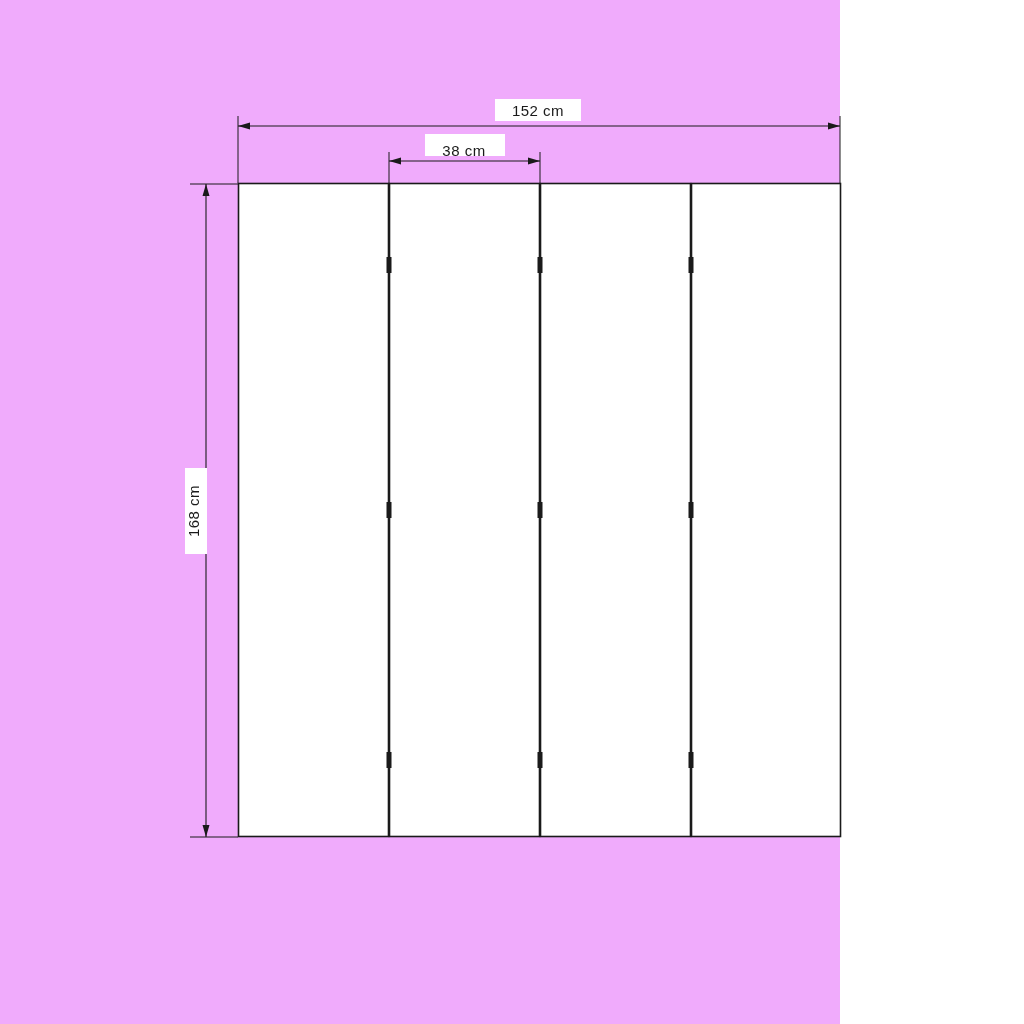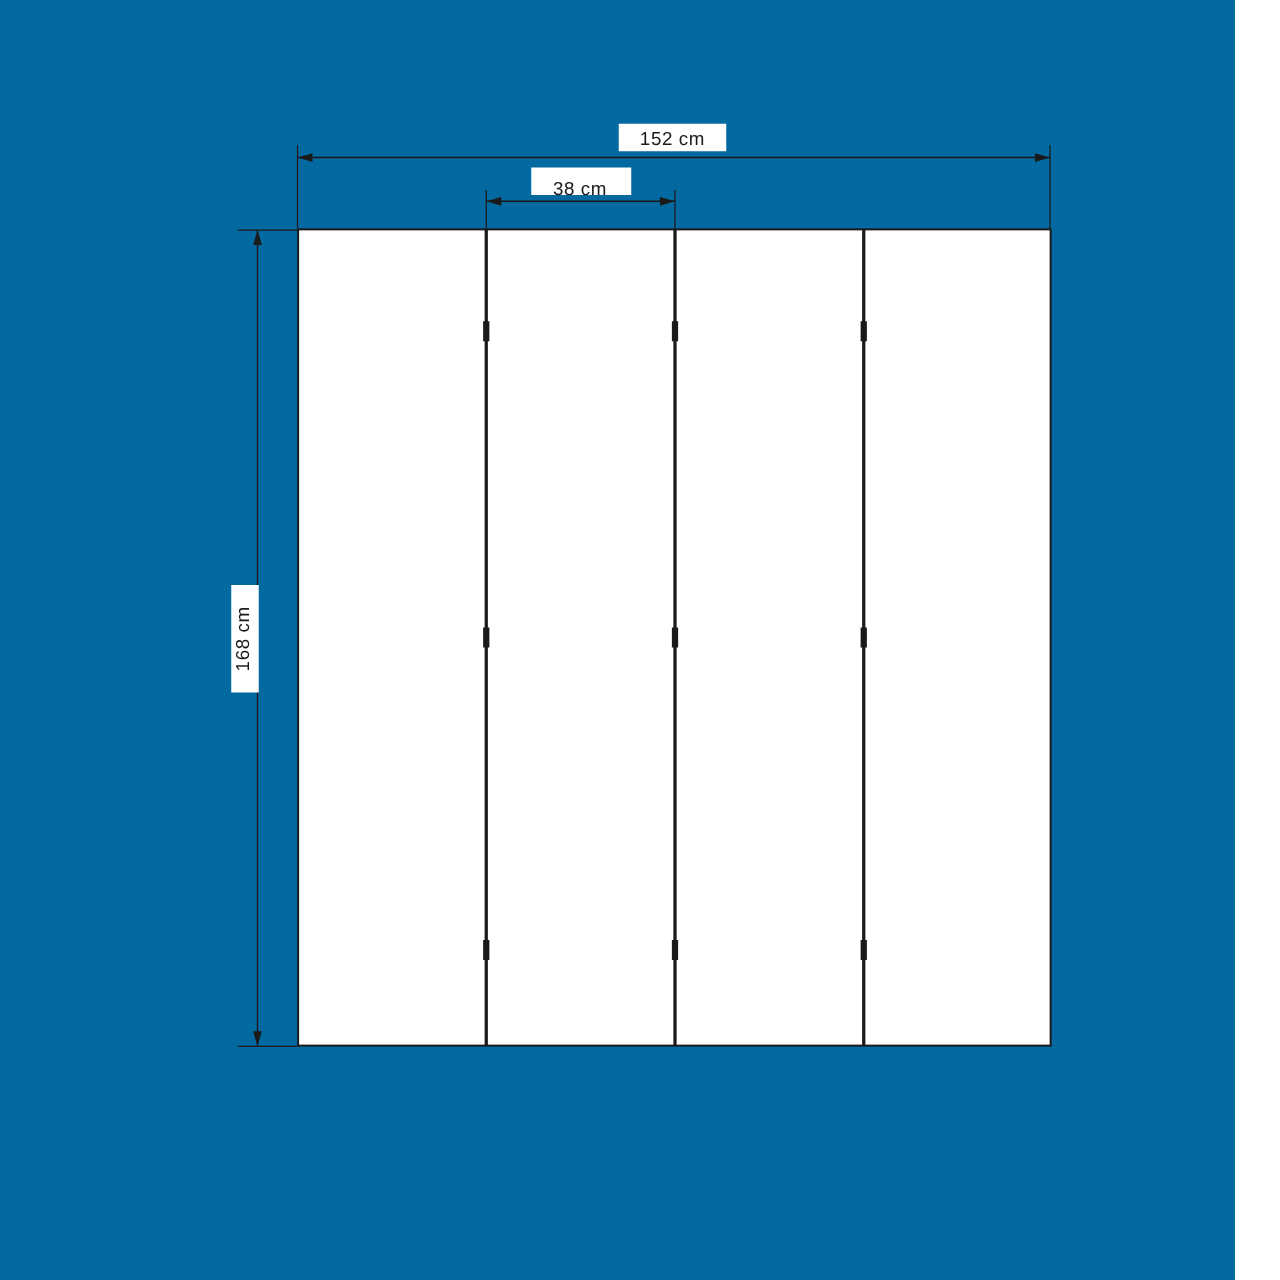--- a/index.html
+++ b/index.html
@@ -8,23 +8,23 @@
     background: #ffffff;
   }
   body {
     width: 1024px;
     height: 1024px;
     font-family: "Liberation Sans", sans-serif;
     overflow: hidden;
   }
   #stage {
     position: relative;
-    width: 988px;
+    width: 840px;
     height: 1024px;
-    background: #0369a1;
+    background: #f0abfc;
   }
   svg#diagram {
     position: absolute;
     top: 0;
     left: 0;
     width: 1024px;
     height: 1024px;
     display: block;
   }
   .dim-label {

